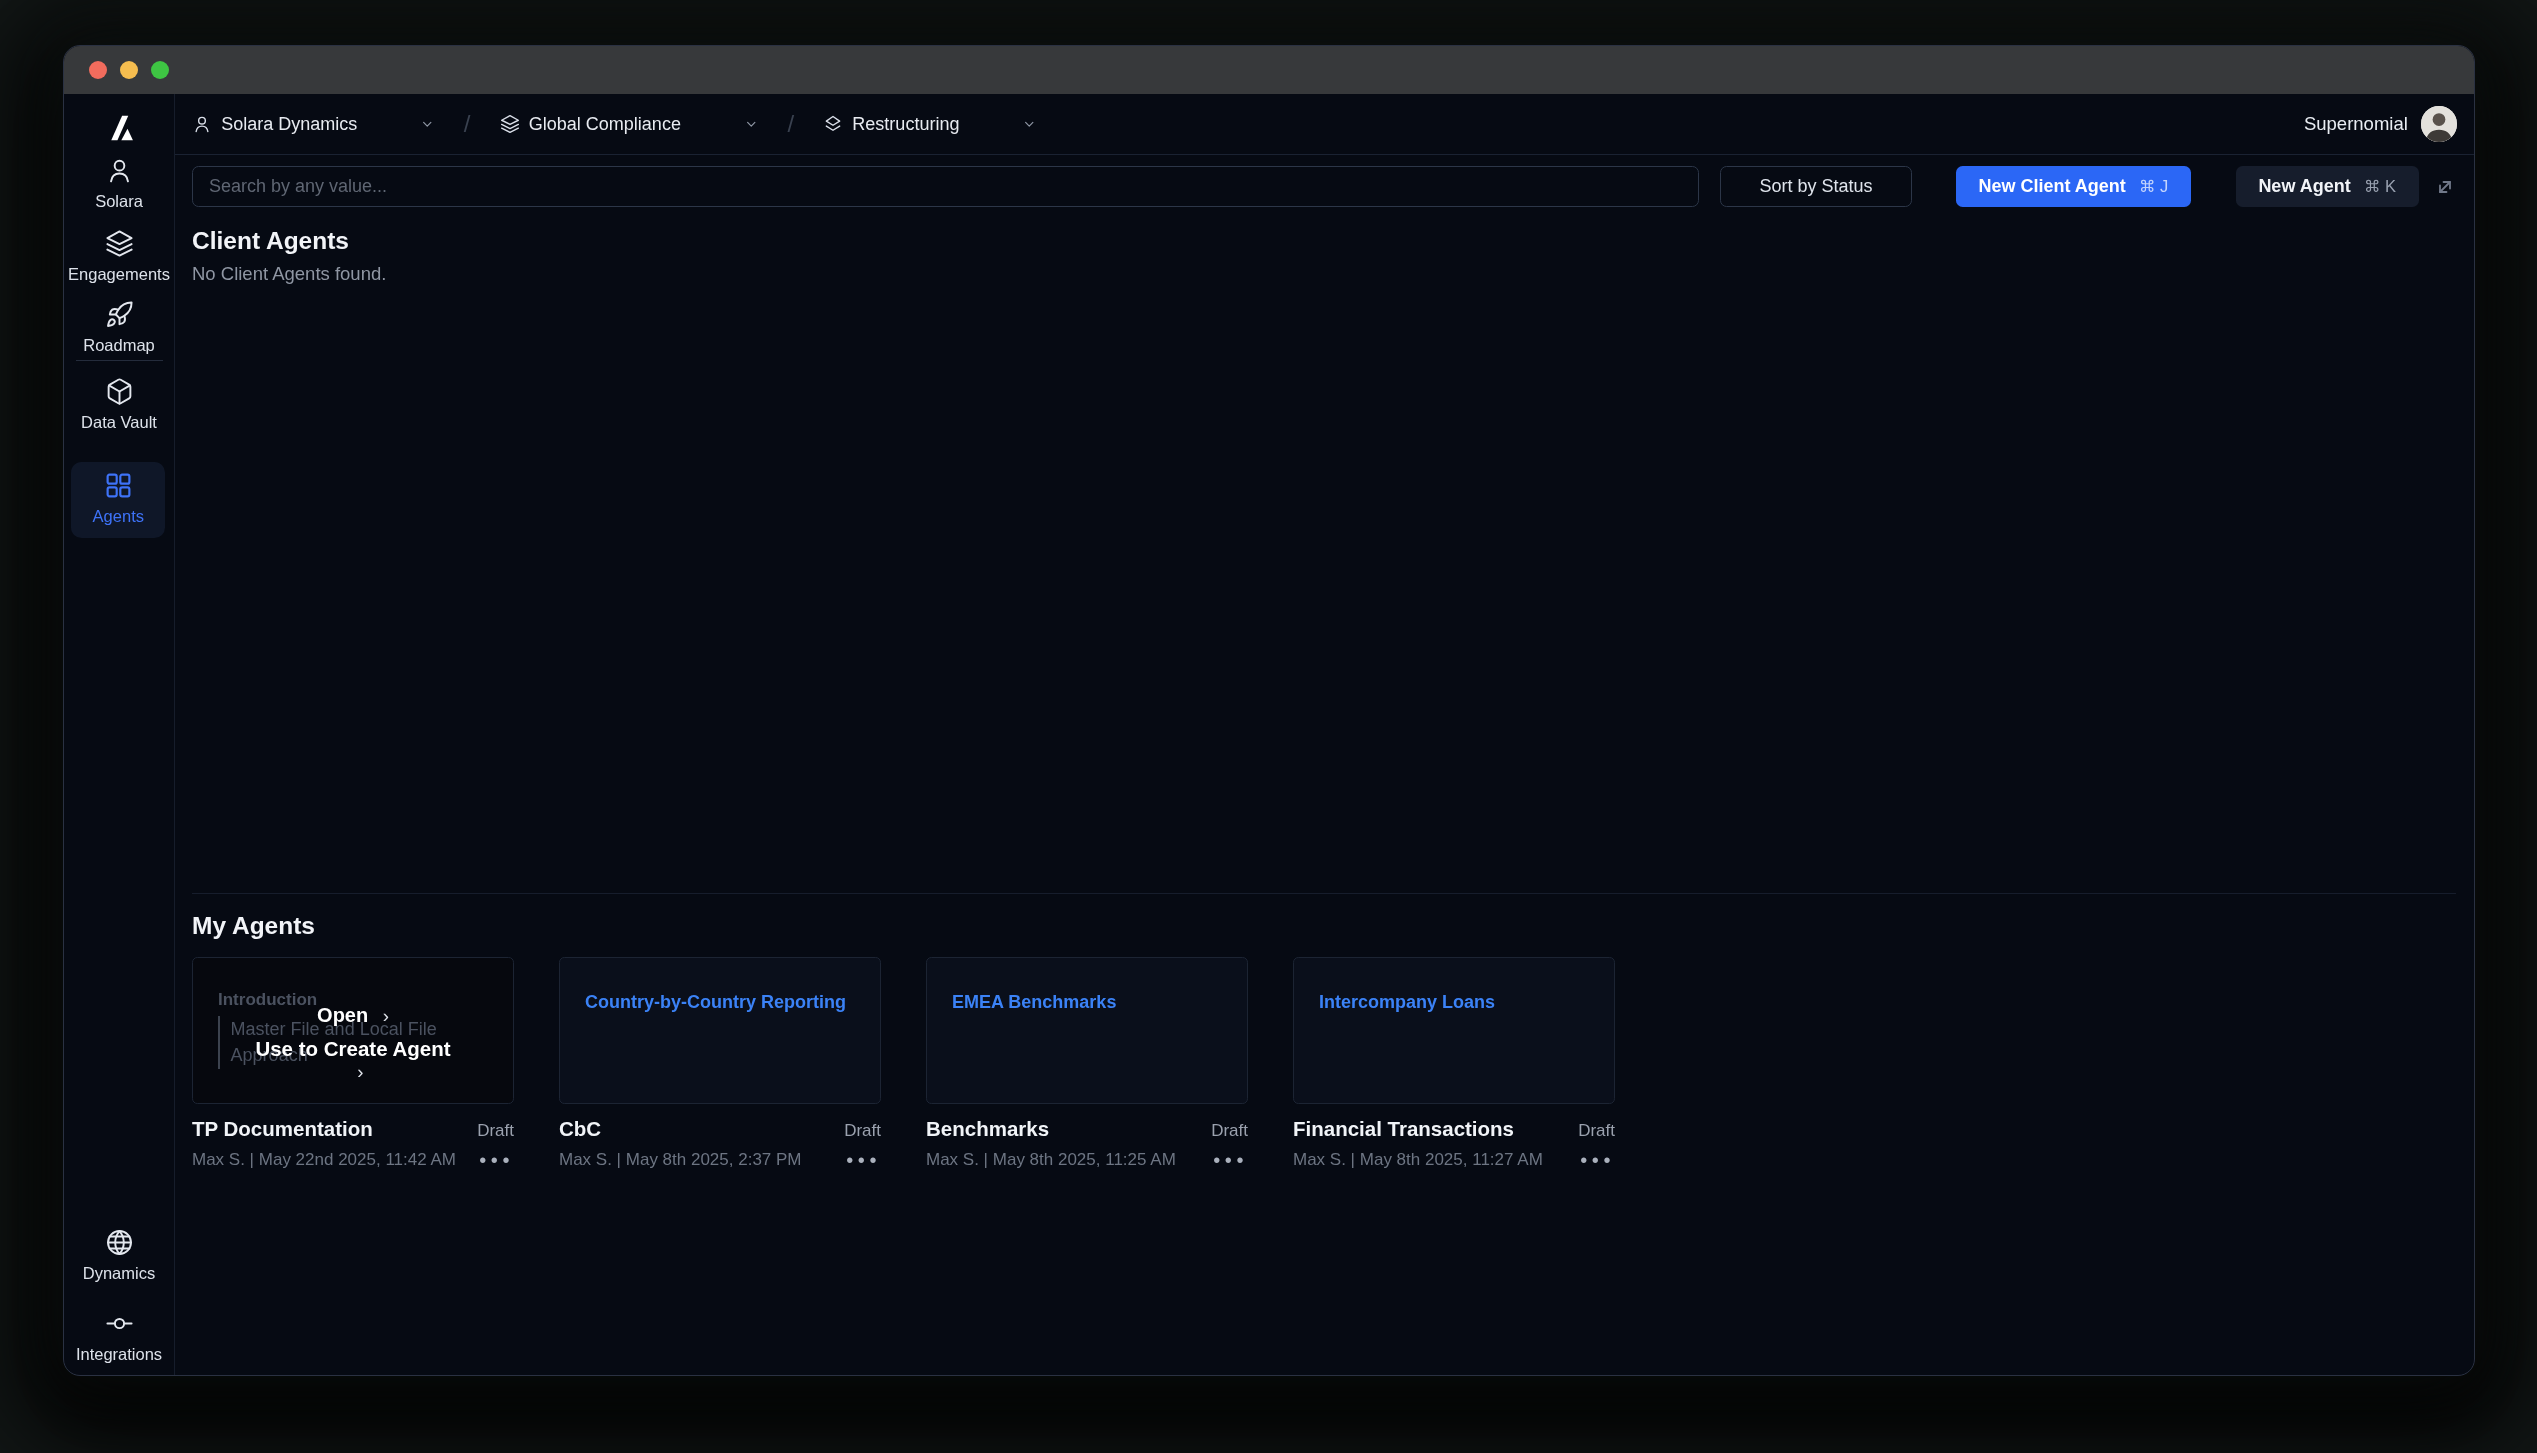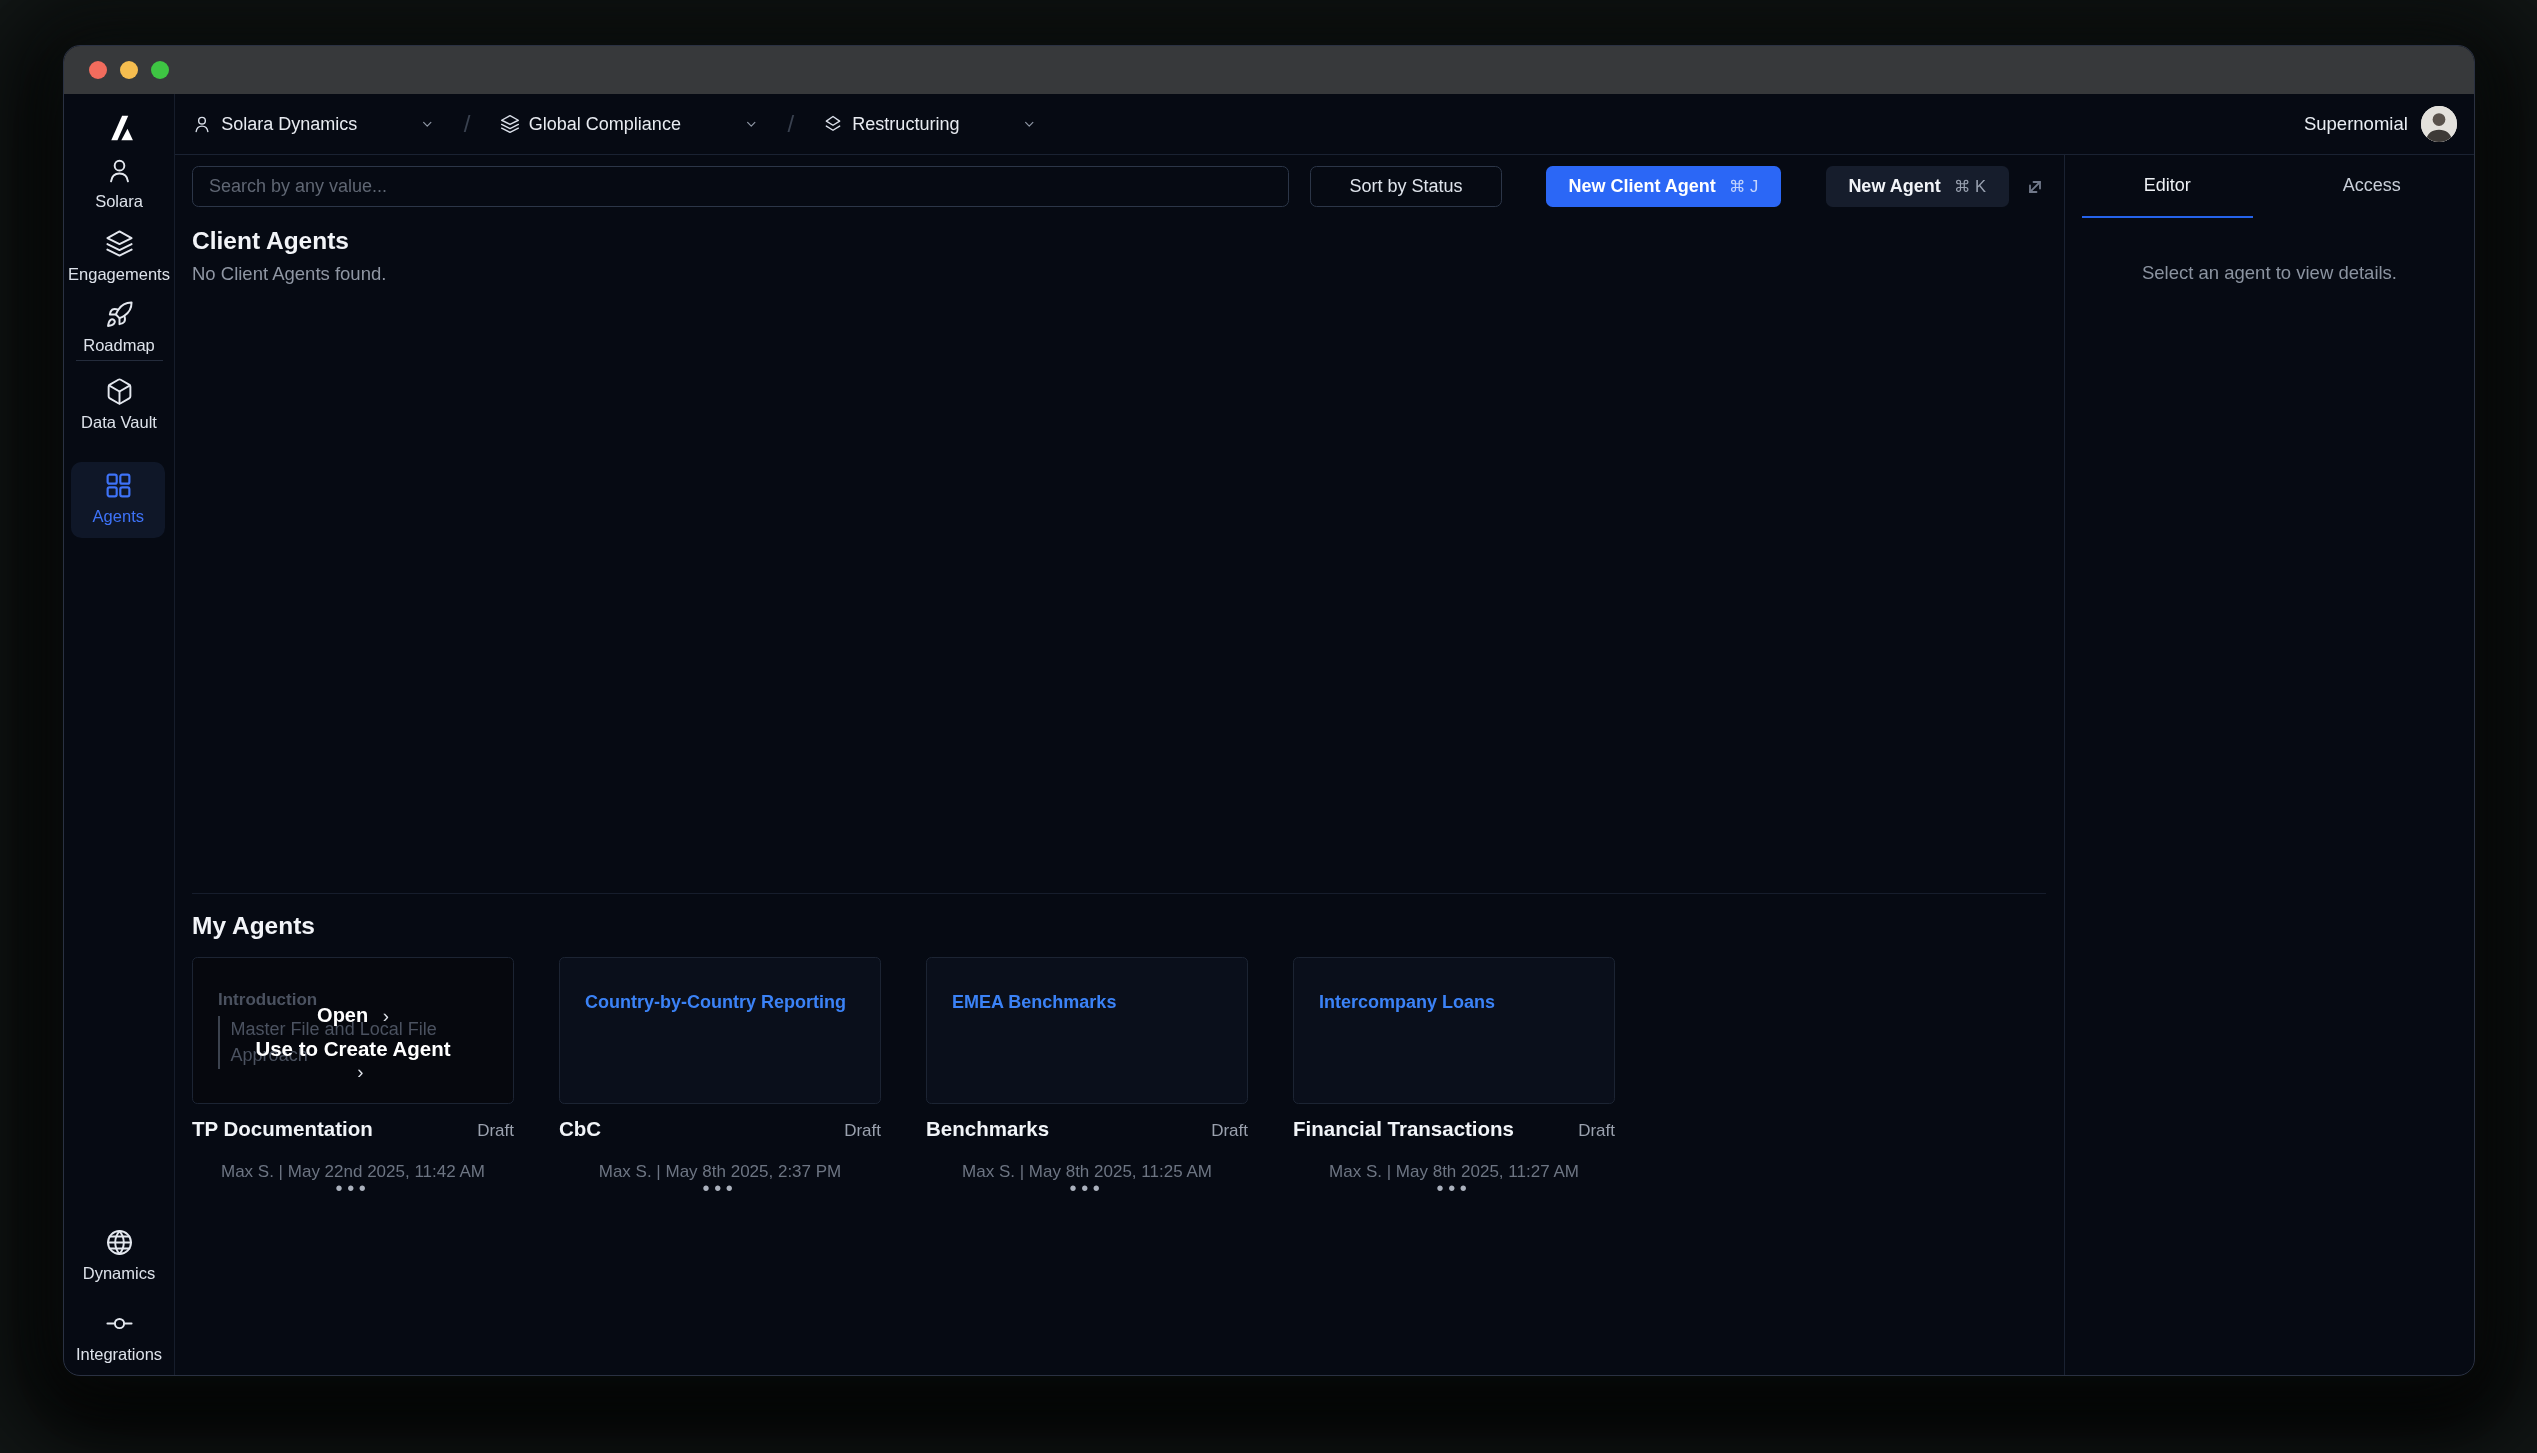--- a/index.html
+++ b/index.html
@@ -81,21 +81,21 @@
   .card .dim-quote { position:absolute; top:58px; left:25px; font-size:18px; color:#4b5260;
     border-left:2.6px solid #3c434f; padding-left:10.6px; line-height:26.4px; }
   .overlay-row { position:absolute; left:0; width:100%; display:flex; justify-content:center;
     align-items:center; color:#fff; cursor:pointer; }
   .overlay-row.open { top:46px; font-size:20px; font-weight:bold; }
   .overlay-row.use { top:79px; font-size:20.5px; font-weight:bold;flex-direction:column; }
   .ovchev { font-weight:400; font-size:18.5px; margin-left:14.5px; color:#dfe3ea; }
   .name-row { display:flex; justify-content:space-between; align-items:baseline; margin-top:13.2px; }
   .agent-name { font-size:20.5px; font-weight:bold; color:#f1f4f8; }
   .agent-status { font-size:17px; color:#9aa1ae; }
-  .meta-row { display:flex; justify-content:space-between; align-items:center; margin-top:21px;flex-direction:column; }
+  .meta-row { display:flex; justify-content:space-between; align-items:center; margin-top:9px; }
   .agent-meta { font-size:17px; color:#6d7583; }
   .dots { font-size:20px; letter-spacing:4.6px; color:#aab1bd; cursor:pointer; line-height:13.2px; }
 
   
   .rightpanel { width:410px; flex:0 0 410px; border-left:0.7px solid #1a2232; }
   .tabs { display:flex; height:63px; }
   .tab { flex:1; margin:0 16.5px; text-align:center; line-height:61px; font-size:18px; color:#c9cfd9;
     border-bottom:2px solid transparent; cursor:pointer; }
   .tab.active { color:#eef1f5; border-bottom-color:#2563eb; }
   .panel-empty { margin-top:44px; text-align:center; font-size:18.5px; color:#8b93a0; }
@@ -362,25 +362,18 @@
                 <div class="meta-row">
                   <span class="agent-meta">Max S. | May 8th 2025, 11:27 AM</span>
                   <span class="dots">•••</span>
                 </div>
               </div>
 
             </div>
           </section>
         </main>
 
-        <aside class="rightpanel">
-          <div class="tabs">
-            <div class="tab active">Editor</div>
-            <div class="tab">Access</div>
-          </div>
-          <div class="panel-empty">Select an agent to view details.</div>
-        </aside>
 
       </div>
     </div>
   </div>
 </div>
 
 
 </body></html>

